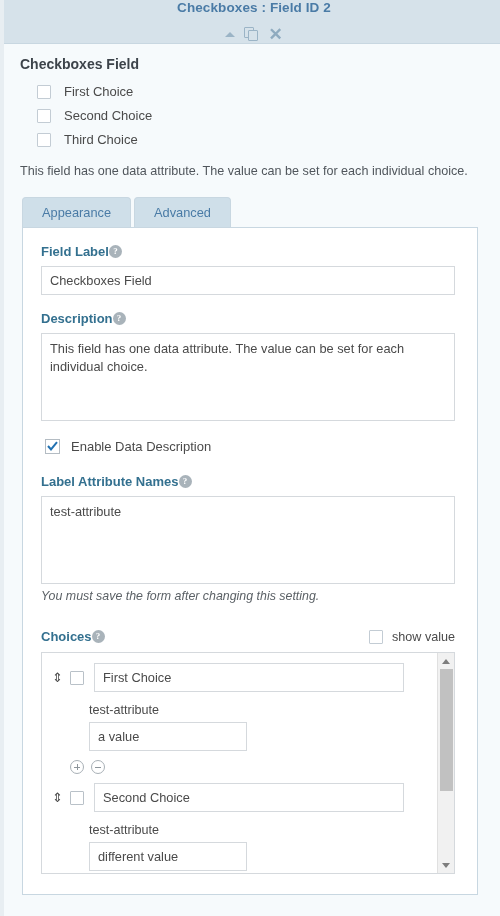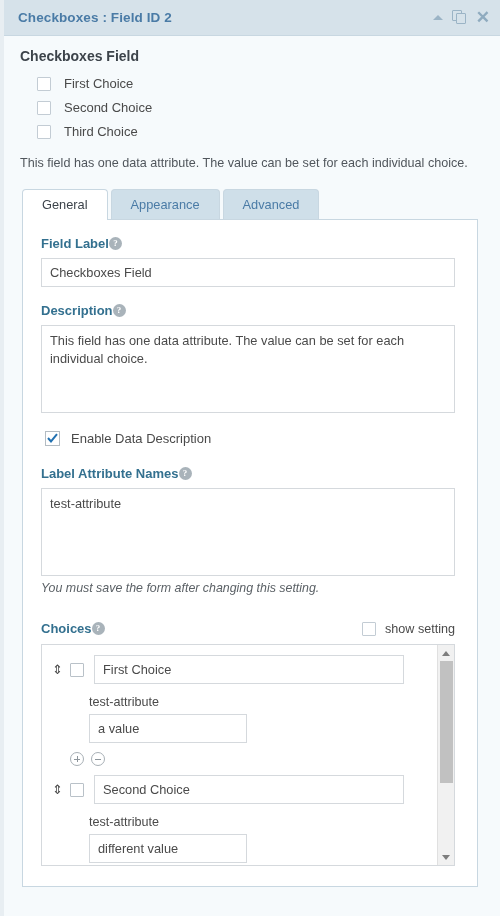--- a/index.html
+++ b/index.html
@@ -18,26 +18,27 @@
   .field-panel {
     width: 500px;
     height: 916px;
     background: #f6fafc;
     border-left: 4px solid #e8eef2;
     position: relative;
   }
 
   
   .panel-header {
-    height: 36px;
+    height: 44px;
     background: #d6e2ea;
     display: flex;
     align-items: center;
     padding: 0 10px 0 14px;
     border-bottom: 1px solid #c8d7e1;
+    flex-direction: column;
   }
   .panel-title {
     font-size: 13.5px;
     font-weight: bold;
     color: #4a7ba6;
     flex: 1;
     letter-spacing: .1px;
   }
   .header-icons {
     display: flex;
@@ -380,21 +381,20 @@
     <div class="preview-choice">
       <span class="cb"></span>
       <span>Third Choice</span>
     </div>
 
     <p class="preview-desc">This field has one data attribute. The value can be set for each individual choice.</p>
   </div>
 
   <div class="tabs-wrap">
     <div class="tabstrip">
-      <div class="tab active">General</div>
       <div class="tab">Appearance</div>
       <div class="tab">Advanced</div>
     </div>
 
     <div class="tab-panel">
 
       
       <div class="field-block">
         <div class="f-label">
           <span>Field Label</span>
@@ -433,21 +433,21 @@
       </div>
 
       
       <div class="choices-head">
         <div class="f-label" style="margin:0">
           <span>Choices</span>
           <span class="help">?</span>
         </div>
         <div class="show-values">
           <span class="cb"></span>
-          <span>show setting</span>
+          <span>show value</span>
         </div>
       </div>
 
       <div class="choices-box">
         <div class="choices-inner">
 
           <div class="choice-row">
             <div class="choice-top">
               <span class="drag">⇕</span>
               <span class="cb"></span>

